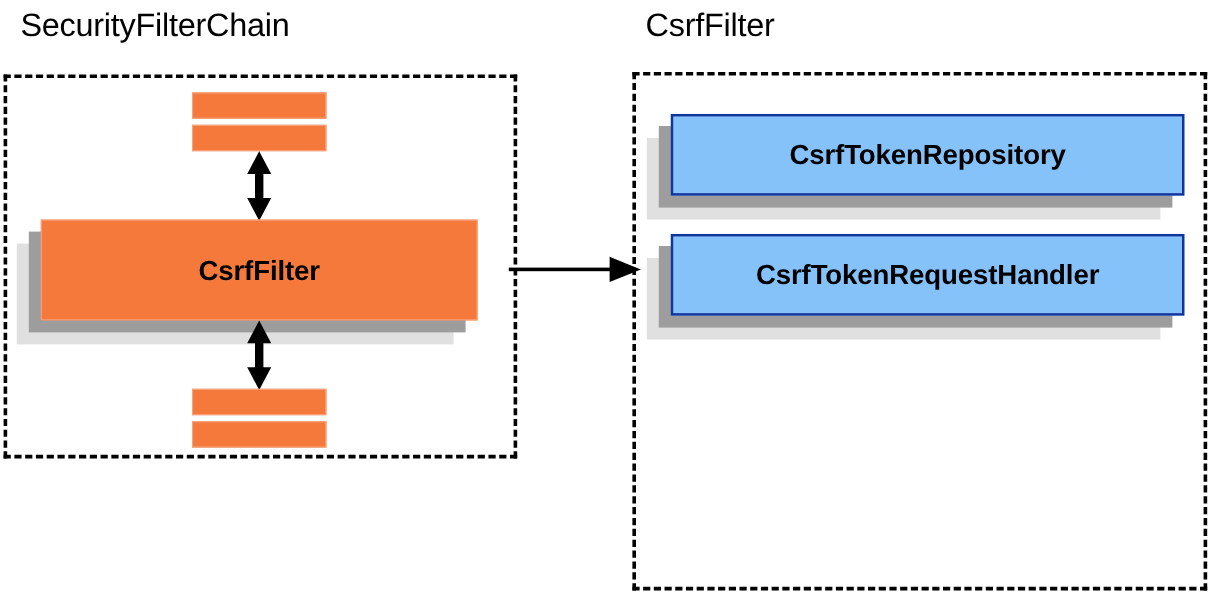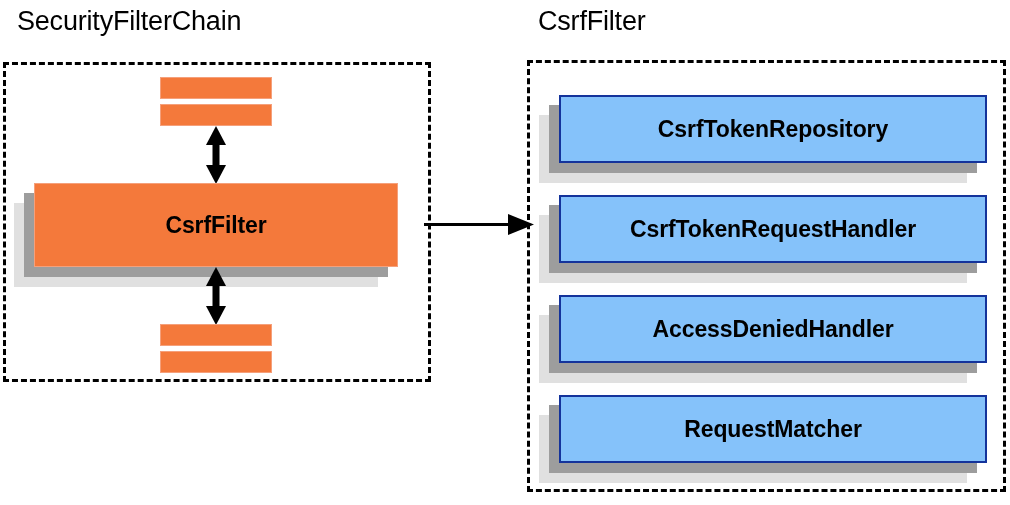--- a/index.html
+++ b/index.html
@@ -162,29 +162,15 @@
   </div>
 
   <div class="node blue" style="left:559px; top:195px; width:428px; height:68px;">
     <div class="plate back" style="width:428px; height:68px;"></div>
     <div class="plate mid" style="width:428px; height:68px;"></div>
     <div class="plate front" style="width:428px; height:68px;">
       <span class="label">CsrfTokenRequestHandler</span>
     </div>
   </div>
 
-  <div class="node blue" style="left:559px; top:295px; width:428px; height:68px;">
-    <div class="plate back" style="width:428px; height:68px;"></div>
-    <div class="plate mid" style="width:428px; height:68px;"></div>
-    <div class="plate front" style="width:428px; height:68px;">
-      <span class="label">AccessDeniedHandler</span>
-    </div>
-  </div>
 
-  <div class="node blue" style="left:559px; top:395px; width:428px; height:68px;">
-    <div class="plate back" style="width:428px; height:68px;"></div>
-    <div class="plate mid" style="width:428px; height:68px;"></div>
-    <div class="plate front" style="width:428px; height:68px;">
-      <span class="label">RequestMatcher</span>
-    </div>
-  </div>
 
 </div>
 
 </body></html>

